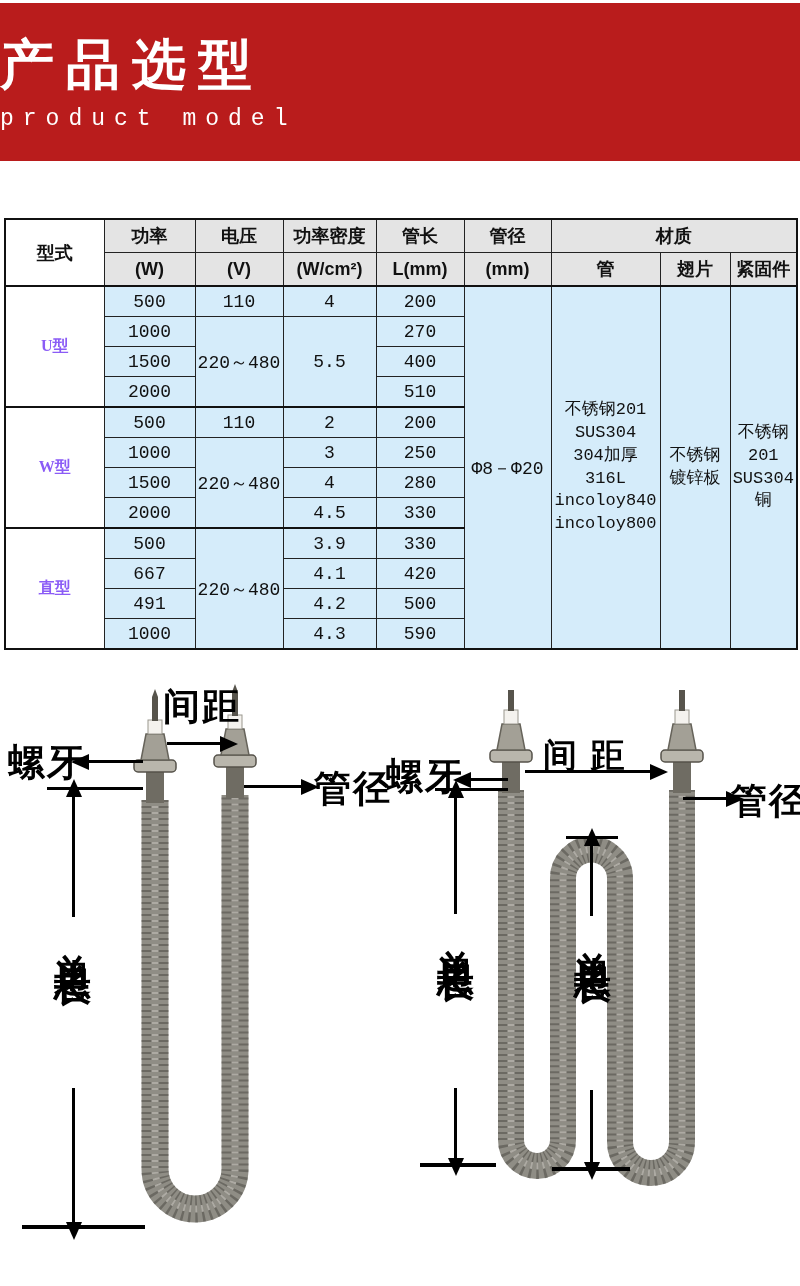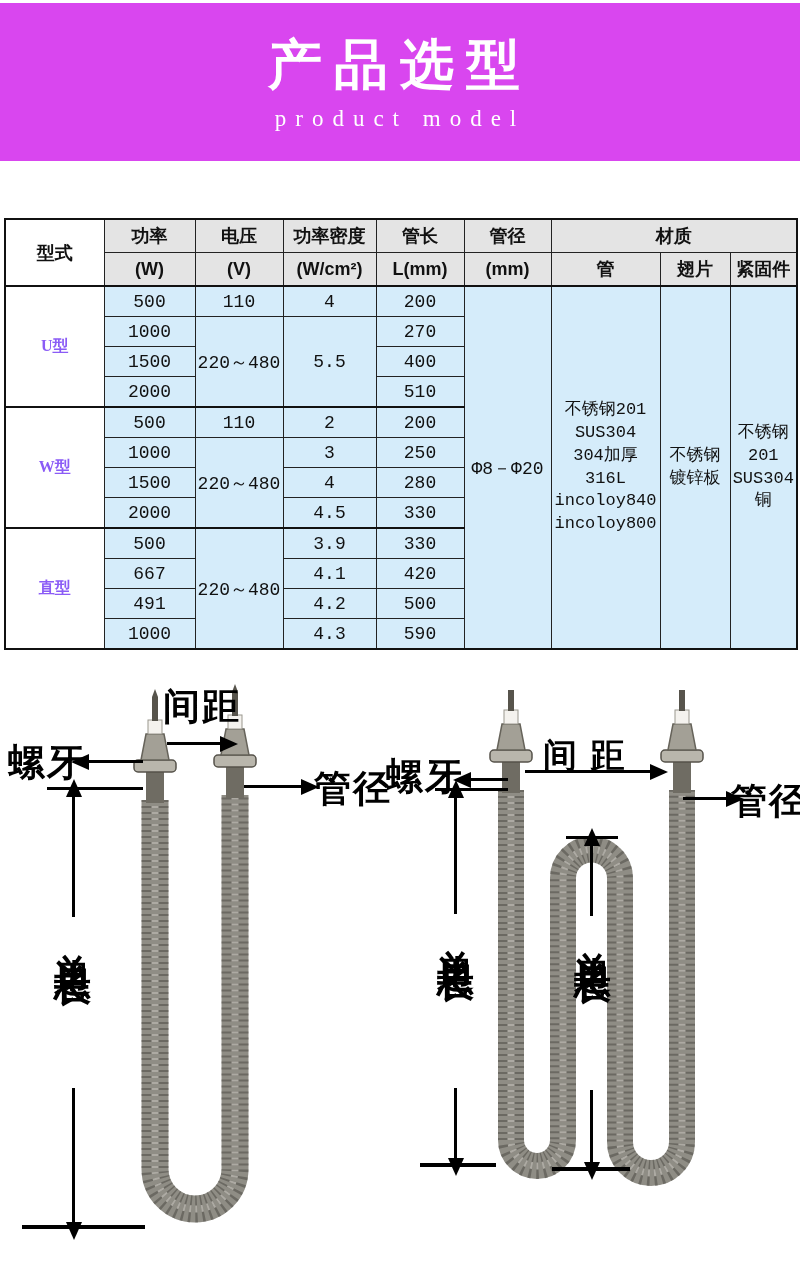--- a/index.html
+++ b/index.html
@@ -1,22 +1,22 @@
 <!DOCTYPE html>
 <html><head>
 <meta charset="utf-8">
 <style>
   html,body { margin:0; padding:0; background:#ffffff; }
   body { font-family:"Liberation Sans", sans-serif; }
   .page { position:relative; width:800px; height:1286px; background:#ffffff; overflow:hidden; }
 
   
-  .banner { position:absolute; left:0; top:3px; width:800px; height:158px; background:#d946ef; text-align:center; }
+  .banner { position:absolute; left:0; top:3px; width:800px; height:158px; background:#b91c1c; text-align:left; }
   .banner-title { margin:0; padding-top:26px; color:#ffffff; font-size:54px; font-weight:bold; letter-spacing:12px; font-family:"Liberation Sans", sans-serif; }
-  .banner-sub { margin:4px 0 0 0; color:#ffffff; font-size:23px; letter-spacing:9px; font-family:Liberation Serif, serif; }
+  .banner-sub { margin:4px 0 0 0; color:#ffffff; font-size:23px; letter-spacing:9px; font-family:Liberation Mono, monospace; }
 
   
   .section-title { position:absolute; left:5px; top:184px; color:#FF8800; font-size:21px; font-weight:bold; letter-spacing:1px; }
 
   
   .spec-wrap { position:absolute; left:4px; top:218px; }
   table.spec { border-collapse:collapse; table-layout:fixed; width:792px; border:2px solid #111; font-family:"Liberation Mono", monospace;padding-left:30px; }
   .spec th, .spec td { border:1px solid #222; text-align:center; vertical-align:middle; padding:0 2px; color:#111; }
   .spec thead th { background:#E4E4E4; height:32px; font-size:18px; font-weight:bold; font-family:"Liberation Sans", sans-serif; }
   .spec thead tr:last-child th { border-bottom:2px solid #111; }

